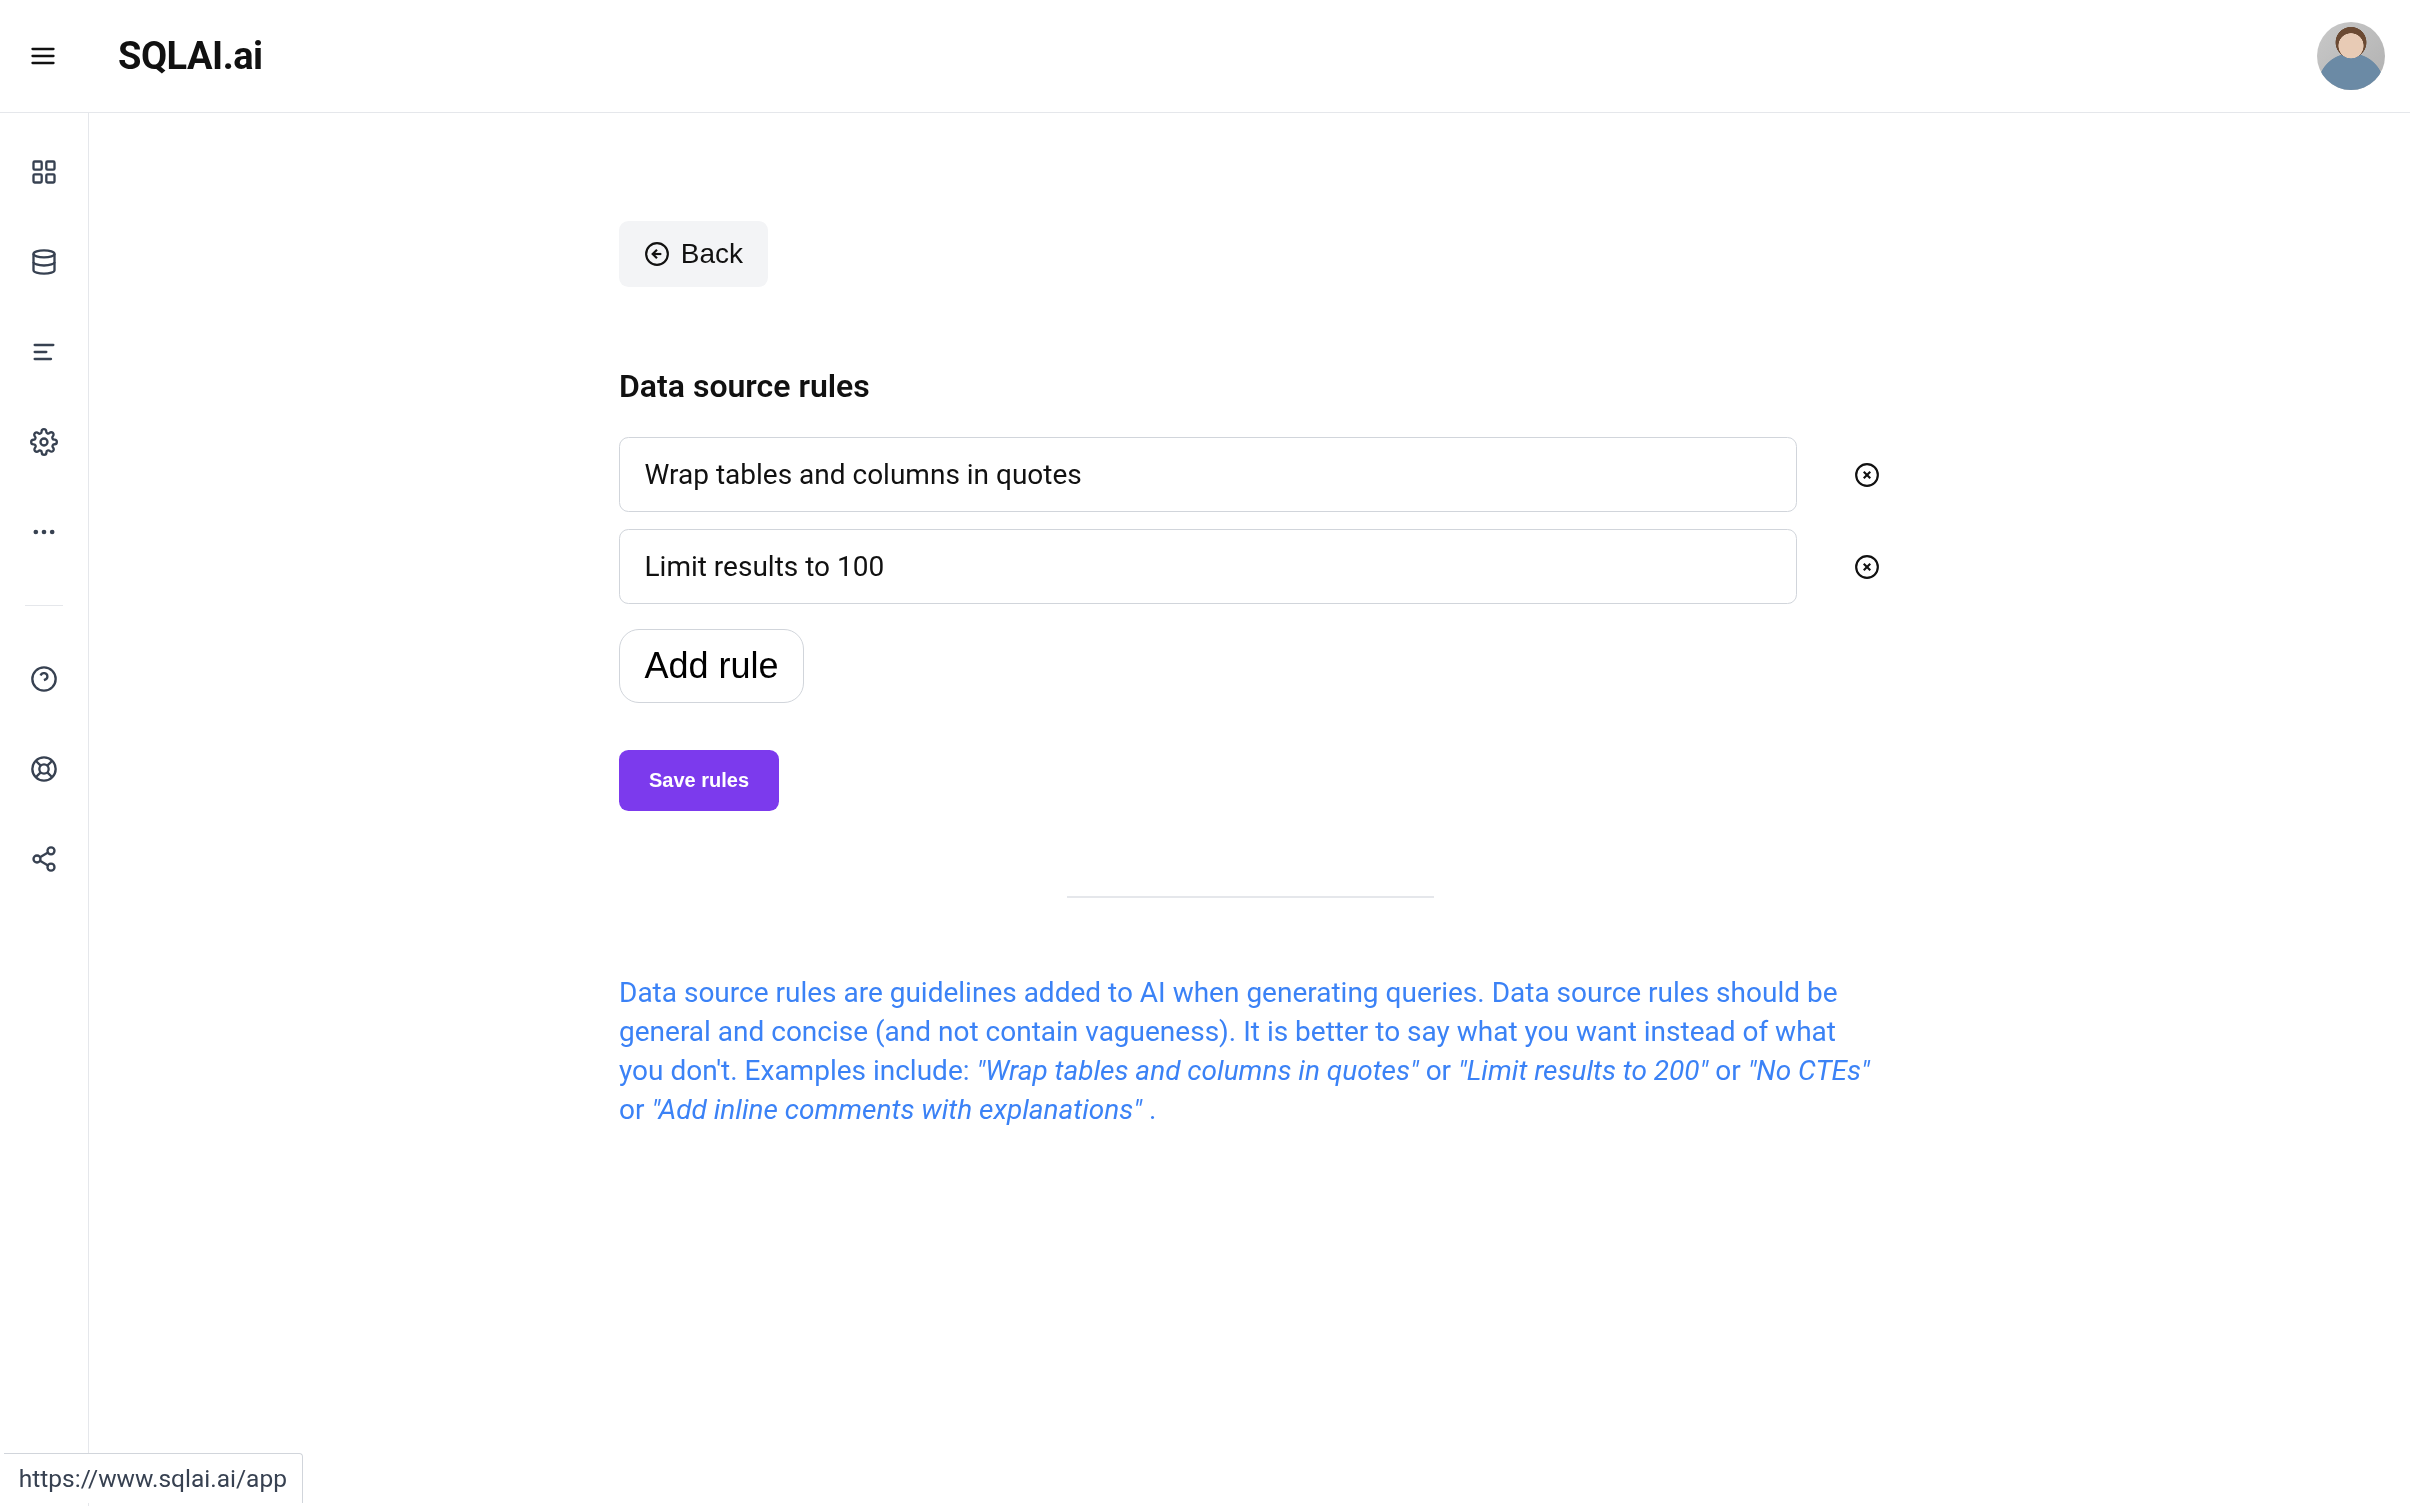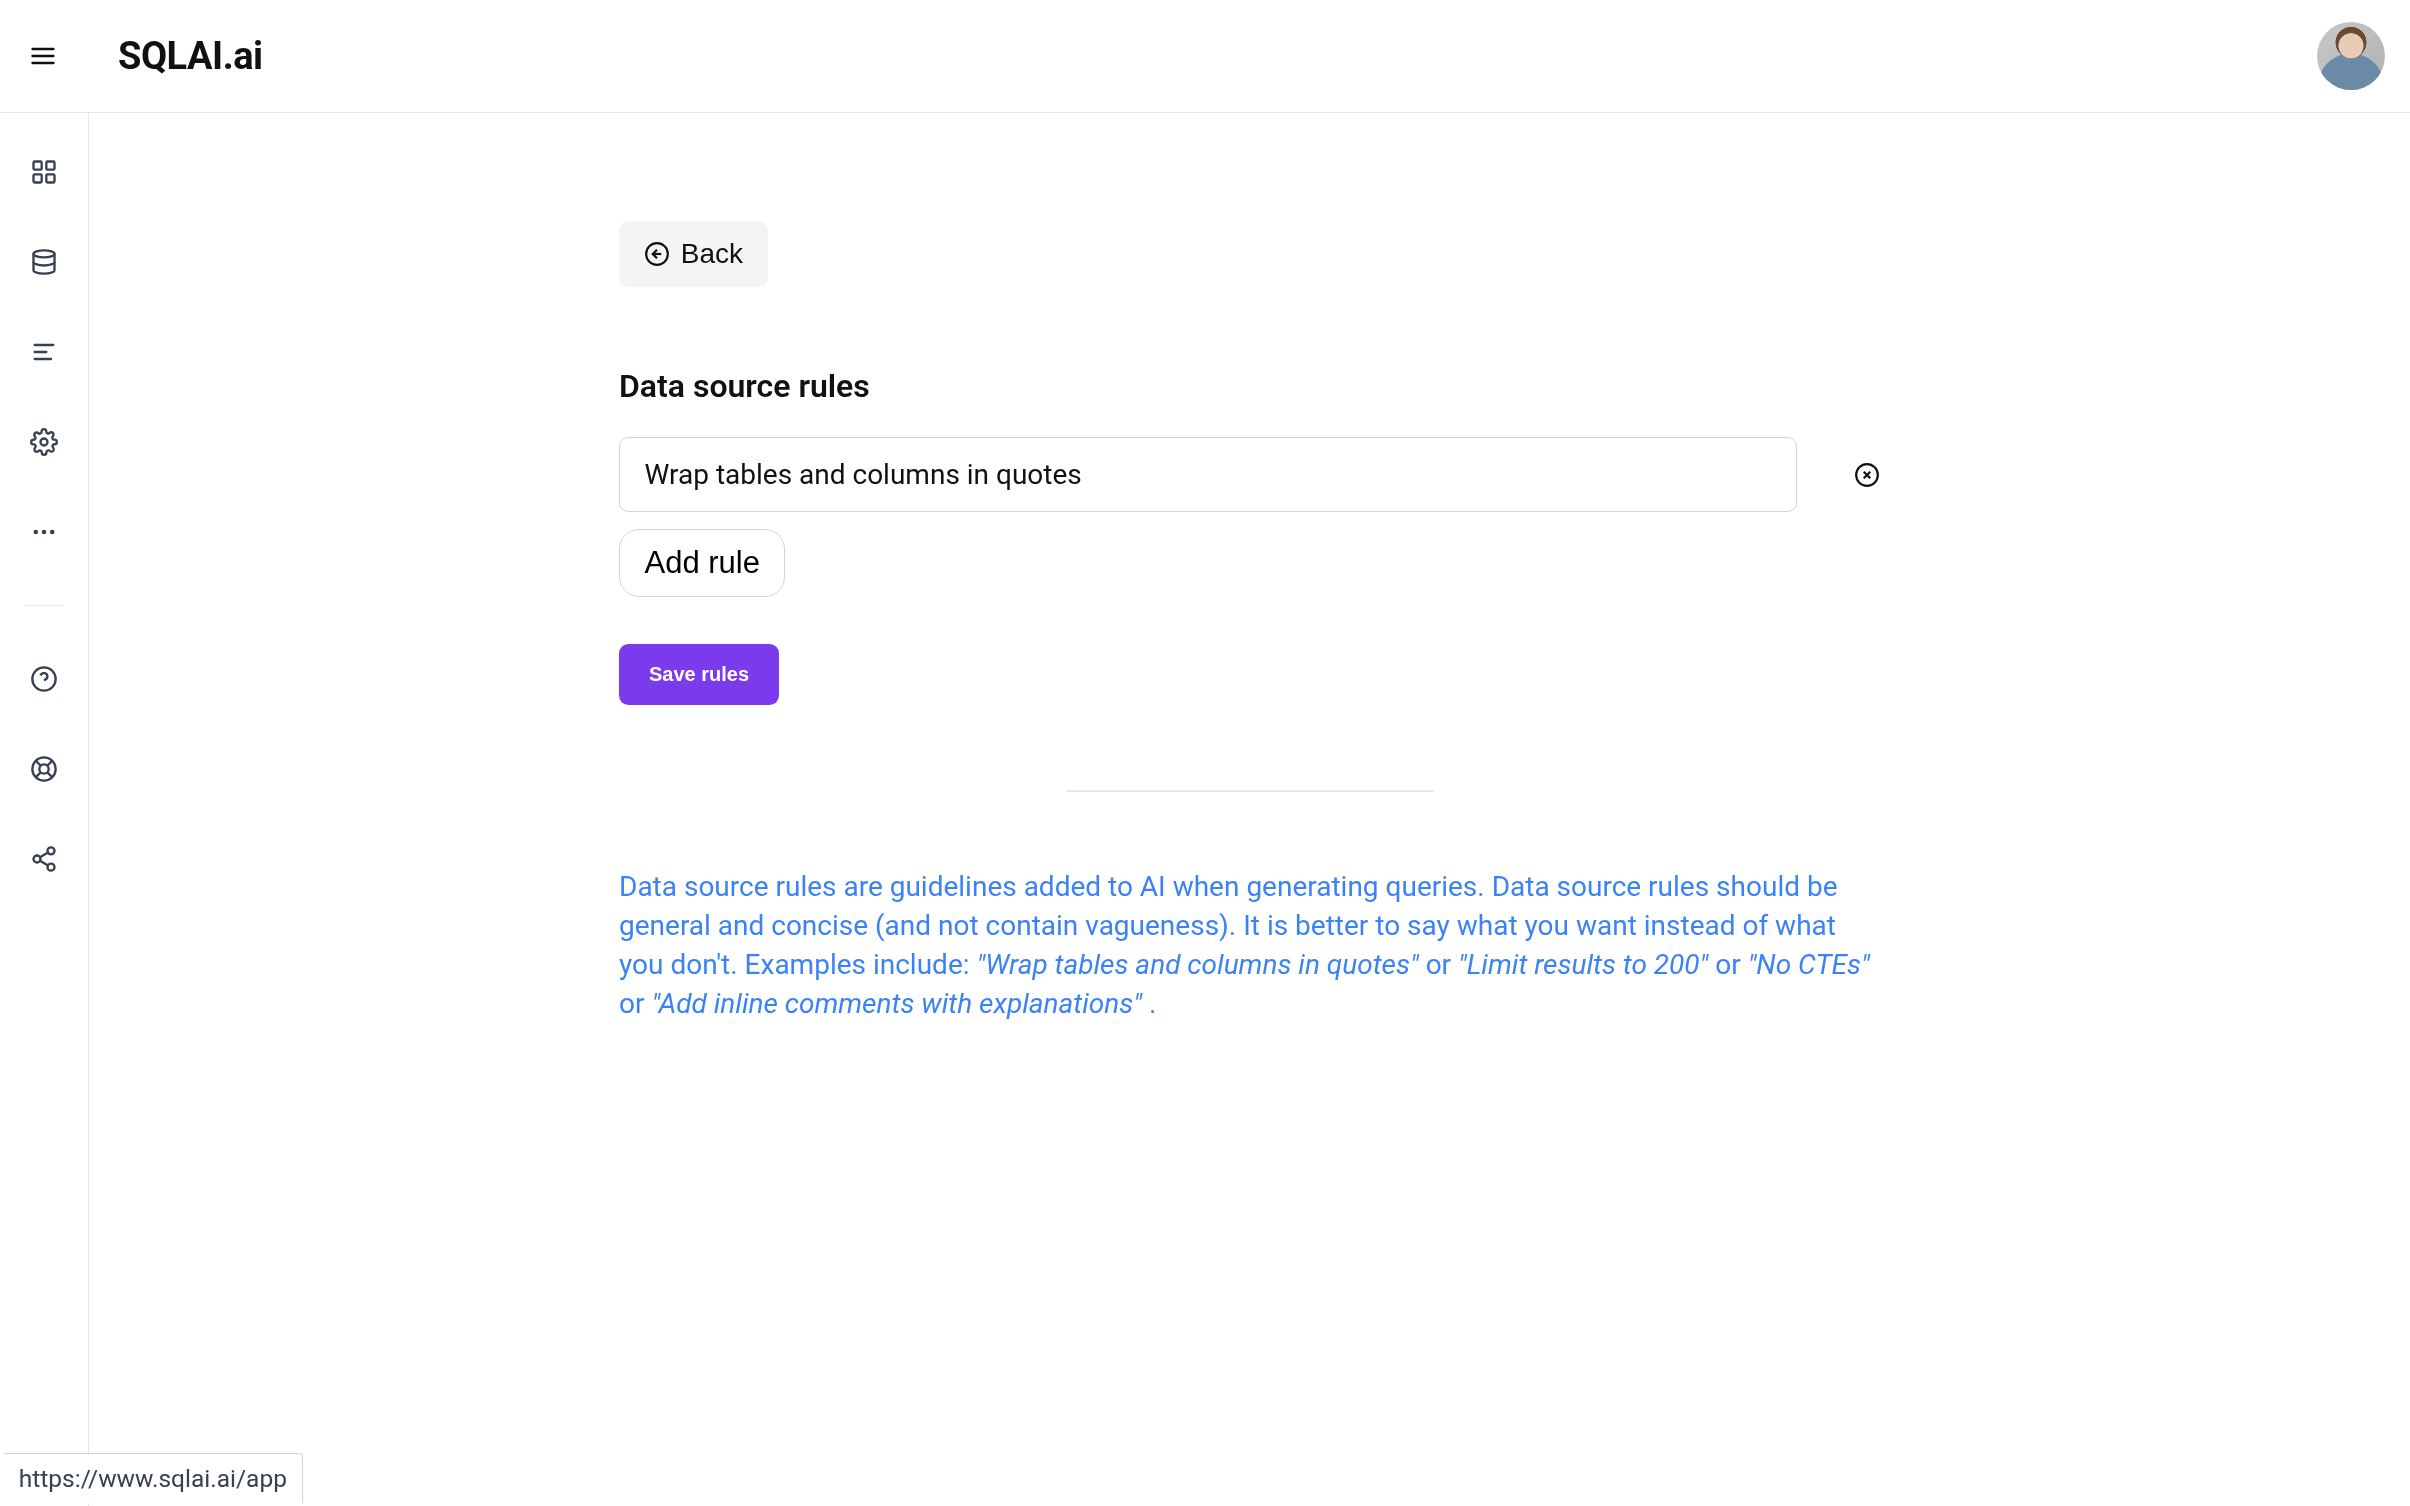--- a/index.html
+++ b/index.html
@@ -156,24 +156,24 @@
   color: #111;
 }
 
 .add-rule-btn {
   display: inline-flex;
   align-items: center;
   border: 0.9px solid #d1d5db;
   background: #fff;
   border-radius: 20px;
   padding: 15px 24.5px;
-  font-size: 31px;
+  font-size: 36px;
   font-weight: 500;
   cursor: pointer;
-  margin-top: 0;
+  margin-top: 8px;
 }
 
 .save-btn {
   display: inline-flex;
   align-items: center;
   background: #7c3aed;
   color: #fff;
   border: none;
   border-radius: 9.4px;
   padding: 19px 30px;
@@ -317,20 +317,30 @@
         <div class="rule-row">
           <input class="rule-input" type="text" value="Wrap tables and columns in quotes" style="">
           <div class="remove-btn">
             <svg width="26" height="26" viewBox="0 0 24 24" fill="none" stroke="#111" stroke-width="2">
               <circle cx="12" cy="12" r="10"></circle>
               <line x1="15" y1="9" x2="9" y2="15"></line>
               <line x1="9" y1="9" x2="15" y2="15"></line>
             </svg>
           </div>
         </div>
+        <div class="rule-row">
+          <input class="rule-input" type="text" value="Limit results to 100" style="">
+          <div class="remove-btn">
+            <svg width="26" height="26" viewBox="0 0 24 24" fill="none" stroke="#111" stroke-width="2">
+              <circle cx="12" cy="12" r="10"></circle>
+              <line x1="15" y1="9" x2="9" y2="15"></line>
+              <line x1="9" y1="9" x2="15" y2="15"></line>
+            </svg>
+          </div>
+        </div>
       </div>
 
     <button class="add-rule-btn">Add rule</button>
     <br>
     <button class="save-btn">Save rules</button>
 
     <hr class="hr">
 
     <p class="help-text">
       <span>Data source rules are guidelines added to AI when generating queries. Data source rules should be general and concise (and not contain vagueness). It is better to say what you want instead of what you don't. Examples include: </span>

